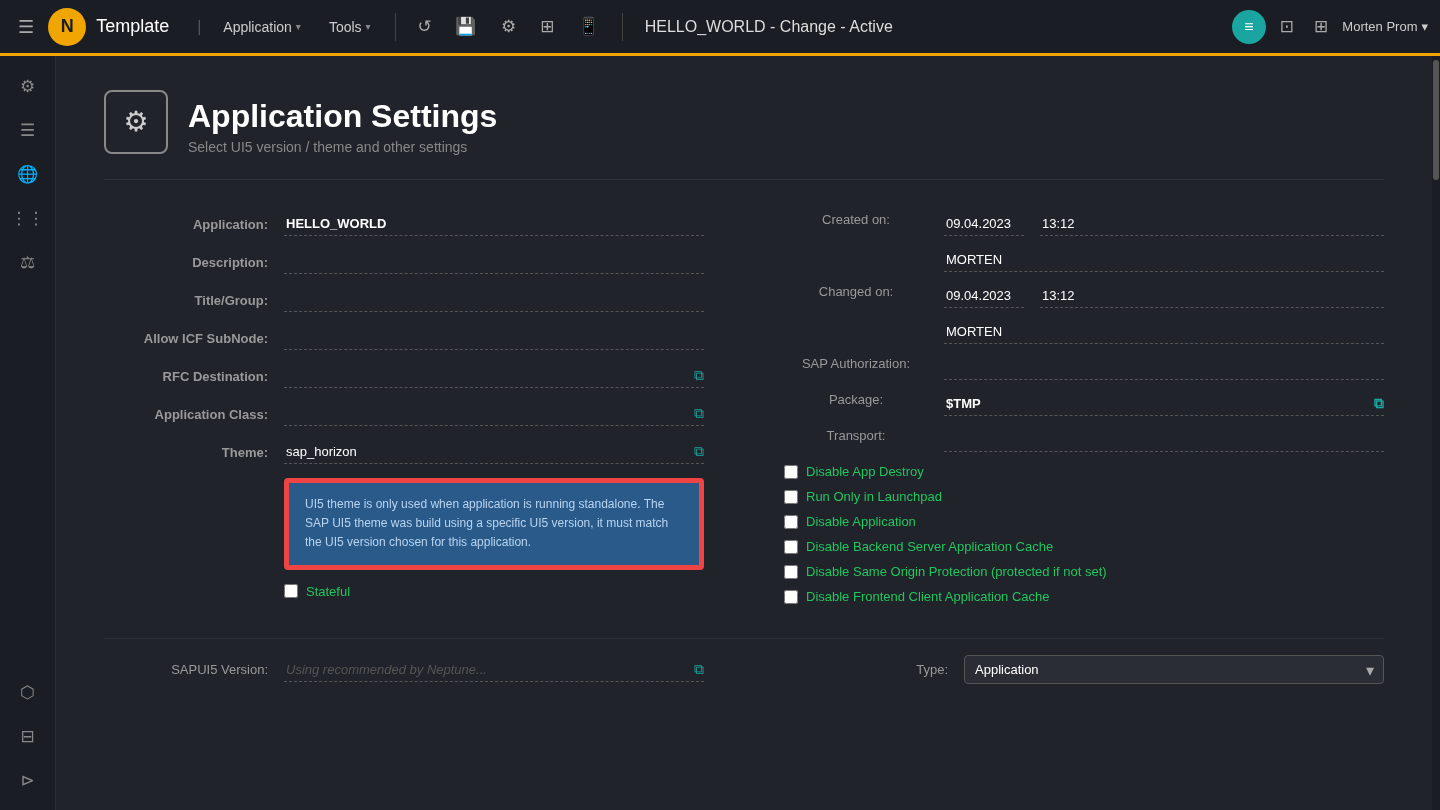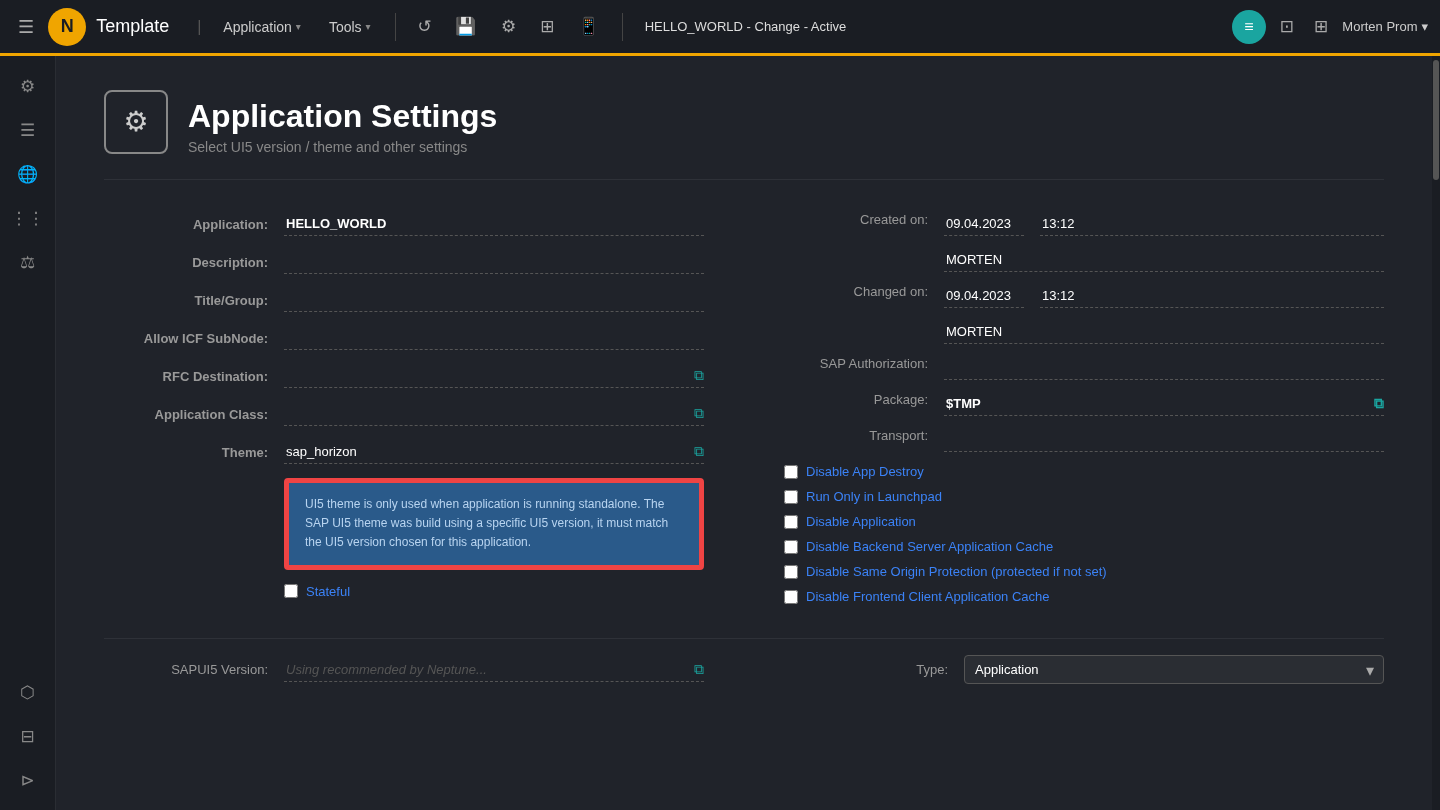--- a/index.html
+++ b/index.html
@@ -24,21 +24,21 @@
     }
     .topbar-brand { color: #fff; font-size: 18px; font-weight: 500; margin-right: 16px; }
     .topbar-sep { color: #555; margin: 0 4px; }
     .topbar-nav-item {
       color: #ccc; font-size: 14px; padding: 6px 10px; cursor: pointer;
       display: flex; align-items: center; gap: 4px; border-radius: 4px;
     }
     .topbar-nav-item .arrow { font-size: 10px; color: #888; }
     .topbar-divider { width: 1px; height: 28px; background: #444; margin: 0 6px; }
     .topbar-icon-btn { color: #aaa; font-size: 17px; padding: 6px 8px; cursor: pointer; }
-    .topbar-title { color: #ddd; font-size: 13px; margin-left: 8px; }
+    .topbar-title { color: #ddd; font-size: 16px; margin-left: 8px; }
     .topbar-spacer { flex: 1; }
     .topbar-right { display: flex; align-items: center; gap: 8px; }
     .topbar-right-icon {
       width: 34px; height: 34px; border-radius: 50%;
       background: #1aa5a0;
       display: flex; align-items: center; justify-content: center;
       color: #fff; font-size: 16px; cursor: pointer;
     }
     .topbar-right-icon2 {
       color: #aaa; font-size: 17px; padding: 6px; cursor: pointer;
@@ -117,28 +117,28 @@
       font-size: 12px;
       color: #b8d4f0;
       line-height: 1.6;
       margin-left: 180px;
       margin-bottom: 14px;
     }
 
     
     .checkbox-row { display: flex; align-items: center; gap: 8px; margin-bottom: 10px; }
     .checkbox-row input[type="checkbox"] { width: 14px; height: 14px; accent-color: #1aa5a0; cursor: pointer; }
-    .checkbox-label { font-size: 13px; color: #3b82f6; }
+    .checkbox-label { font-size: 13px; color: #22c55e; }
 
     .stateful-row { margin-left: 180px; margin-bottom: 14px; }
 
     
     .right-col { }
     .info-row { display: flex; align-items: flex-start; margin-bottom: 12px; }
-    .info-label { width: 160px; text-align: right; color: #999; font-size: 13px; padding-right: 16px; flex-shrink: 0; }
+    .info-label { width: 160px; text-align: center; color: #999; font-size: 13px; padding-right: 16px; flex-shrink: 0; }
     .info-pair { display: flex; flex: 1; gap: 16px; }
     .info-pair-val { border-bottom: 1px dashed #555; padding: 4px 2px; color: #fff; font-size: 13px; min-width: 80px; }
     .info-pair-val2 { border-bottom: 1px dashed #555; padding: 4px 2px; color: #fff; font-size: 13px; flex: 1; }
     .info-name { color: #fff; font-size: 13px; padding: 4px 2px; border-bottom: 1px dashed #555; flex: 1; }
 
     .checks-section { margin-top: 16px; }
 
     
     .bottom-grid { display: grid; grid-template-columns: 1fr 1fr; gap: 0 80px; margin-top: 24px; padding-top: 16px; border-top: 1px solid #2e3138; }
     .bottom-form-row { display: flex; align-items: center; }

